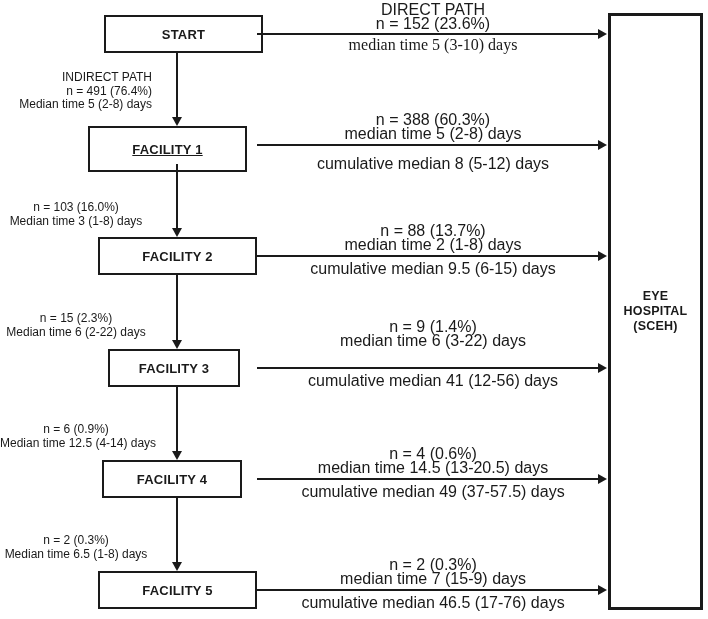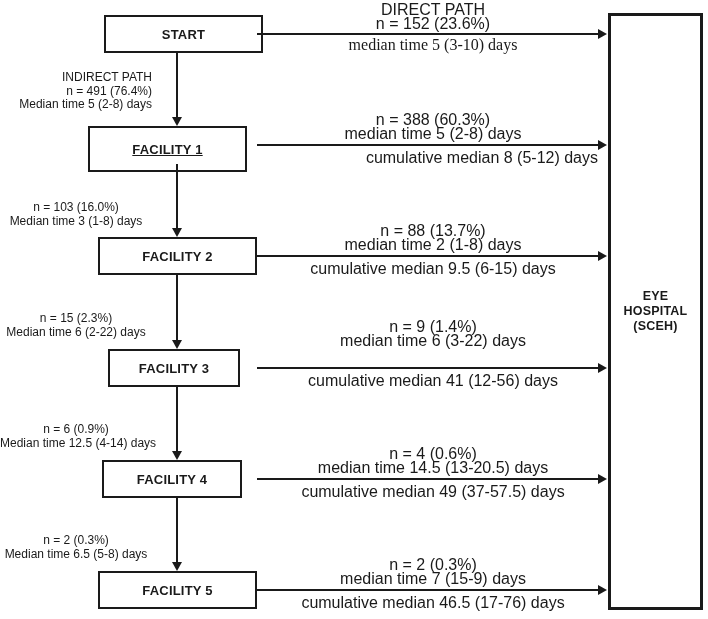--- a/index.html
+++ b/index.html
@@ -108,21 +108,21 @@
   <div class="ann" style="top:3px;">
     <div>DIRECT PATH</div>
     <div>n = 152 (23.6%)</div>
   </div>
   <div class="ann" style="top:38px;font-family:Liberation Serif, serif;">median time 5 (3-10) days</div>
 
   <div class="ann" style="top:113px;">
     <div>n = 388 (60.3%)</div>
     <div>median time 5 (2-8) days</div>
   </div>
-  <div class="ann" style="top:151px;text-align:right;">cumulative median 8 (5-12) days</div>
+  <div class="ann" style="top:157px;">cumulative median 8 (5-12) days</div>
 
   <div class="ann" style="top:224px;">
     <div>n = 88 (13.7%)</div>
     <div>median time 2 (1-8) days</div>
   </div>
   <div class="ann" style="top:262px;">cumulative median 9.5 (6-15) days</div>
 
   <div class="ann" style="top:320px;">
     <div>n = 9 (1.4%)</div>
     <div>median time 6 (3-22) days</div>
@@ -153,16 +153,16 @@
   <div class="leftlab" style="top:312px;">
     <div>n = 15 (2.3%)</div>
     <div>Median time 6 (2-22) days</div>
   </div>
   <div class="leftlab" style="top:423px;">
     <div>n = 6 (0.9%)</div>
     <div>Median time 12.5 (4-14) days</div>
   </div>
   <div class="leftlab" style="top:534px;">
     <div>n = 2 (0.3%)</div>
-    <div>Median time 6.5 (5-8) days</div>
+    <div>Median time 6.5 (1-8) days</div>
   </div>
 
 </div>
 
 </body></html>

